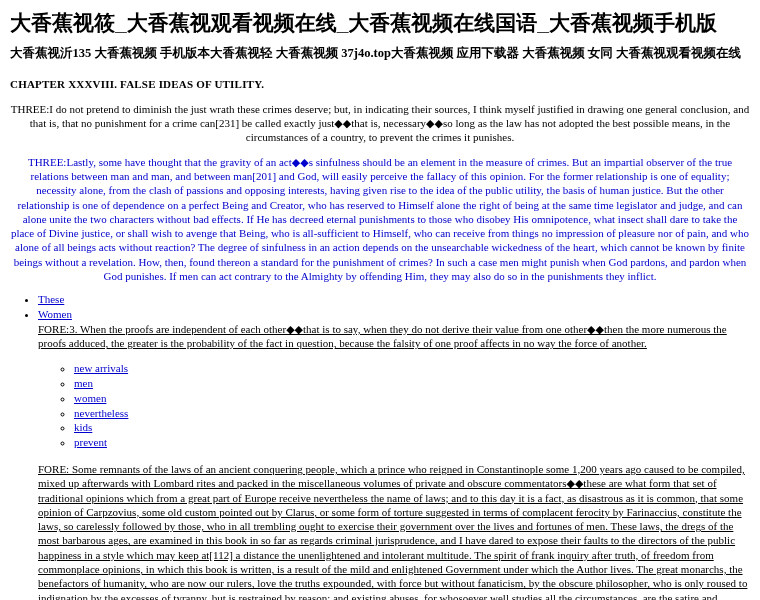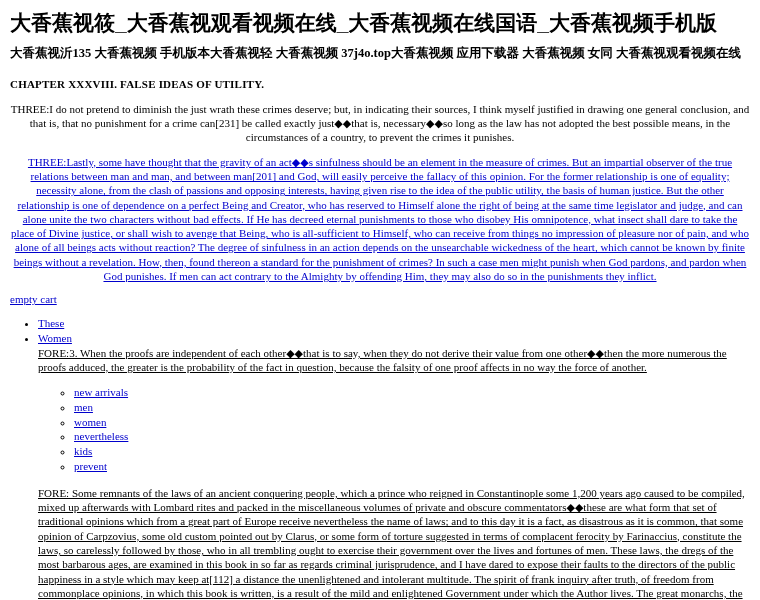--- a/index.html
+++ b/index.html
@@ -60,21 +60,20 @@
     color: #0000cc;
     text-decoration: underline;
     cursor: pointer;
   }
   p.para {
     margin: 0 0 10px 0;
     text-align: center;
     line-height: 1.3;
   }
   .underlined-block {
-    text-decoration: underline;
     color: #0000cc;
   }
   .cart {
     margin: 0 0 10px 0;
     font-size: 11px;
   }
   .nested-para {
     margin: 0 0 2px 0;
     line-height: 1.3;
     text-decoration: underline;
@@ -89,23 +88,20 @@
 
   <h2 class="site-sub">大香蕉视沂135 大香蕉视频 手机版本大香蕉视轻 大香蕉视频 37j4o.top大香蕉视频 应用下载器 大香蕉视频 女同 大香蕉视观看视频在线</h2>
 
   <h3 class="chapter">CHAPTER XXXVIII. FALSE IDEAS OF UTILITY.</h3>
 
 
   <p class="para">THREE:I do not pretend to diminish the just wrath these crimes deserve; but, in indicating their sources, I think myself justified in drawing one general conclusion, and that is, that no punishment for a crime can[231] be called exactly just◆◆that is, necessary◆◆so long as the law has not adopted the best possible means, in the circumstances of a country, to prevent the crimes it punishes.</p>
 
   <p class="para underlined-block">THREE:Lastly, some have thought that the gravity of an act◆◆s sinfulness should be an element in the measure of crimes. But an impartial observer of the true relations between man and man, and between man[201] and God, will easily perceive the fallacy of this opinion. For the former relationship is one of equality; necessity alone, from the clash of passions and opposing interests, having given rise to the idea of the public utility, the basis of human justice. But the other relationship is one of dependence on a perfect Being and Creator, who has reserved to Himself alone the right of being at the same time legislator and judge, and can alone unite the two characters without bad effects. If He has decreed eternal punishments to those who disobey His omnipotence, what insect shall dare to take the place of Divine justice, or shall wish to avenge that Being, who is all-sufficient to Himself, who can receive from things no impression of pleasure nor of pain, and who alone of all beings acts without reaction? The degree of sinfulness in an action depends on the unsearchable wickedness of the heart, which cannot be known by finite beings without a revelation. How, then, found thereon a standard for the punishment of crimes? In such a case men might punish when God pardons, and pardon when God punishes. If men can act contrary to the Almighty by offending Him, they may also do so in the punishments they inflict.</p>
 
-  <div class="cart">
-    <a href="#">empty cart</a>
-  </div>
 
   <ul class="plain">
     <li>
       <a href="#">These</a>
     </li>
     <li>
       <a href="#">Women</a>
 
       <p class="nested-para">FORE:3. When the proofs are independent of each other◆◆that is to say, when they do not derive their value from one other◆◆then the more numerous the proofs adduced, the greater is the probability of the fact in question, because the falsity of one proof affects in no way the force of another.</p>
 

